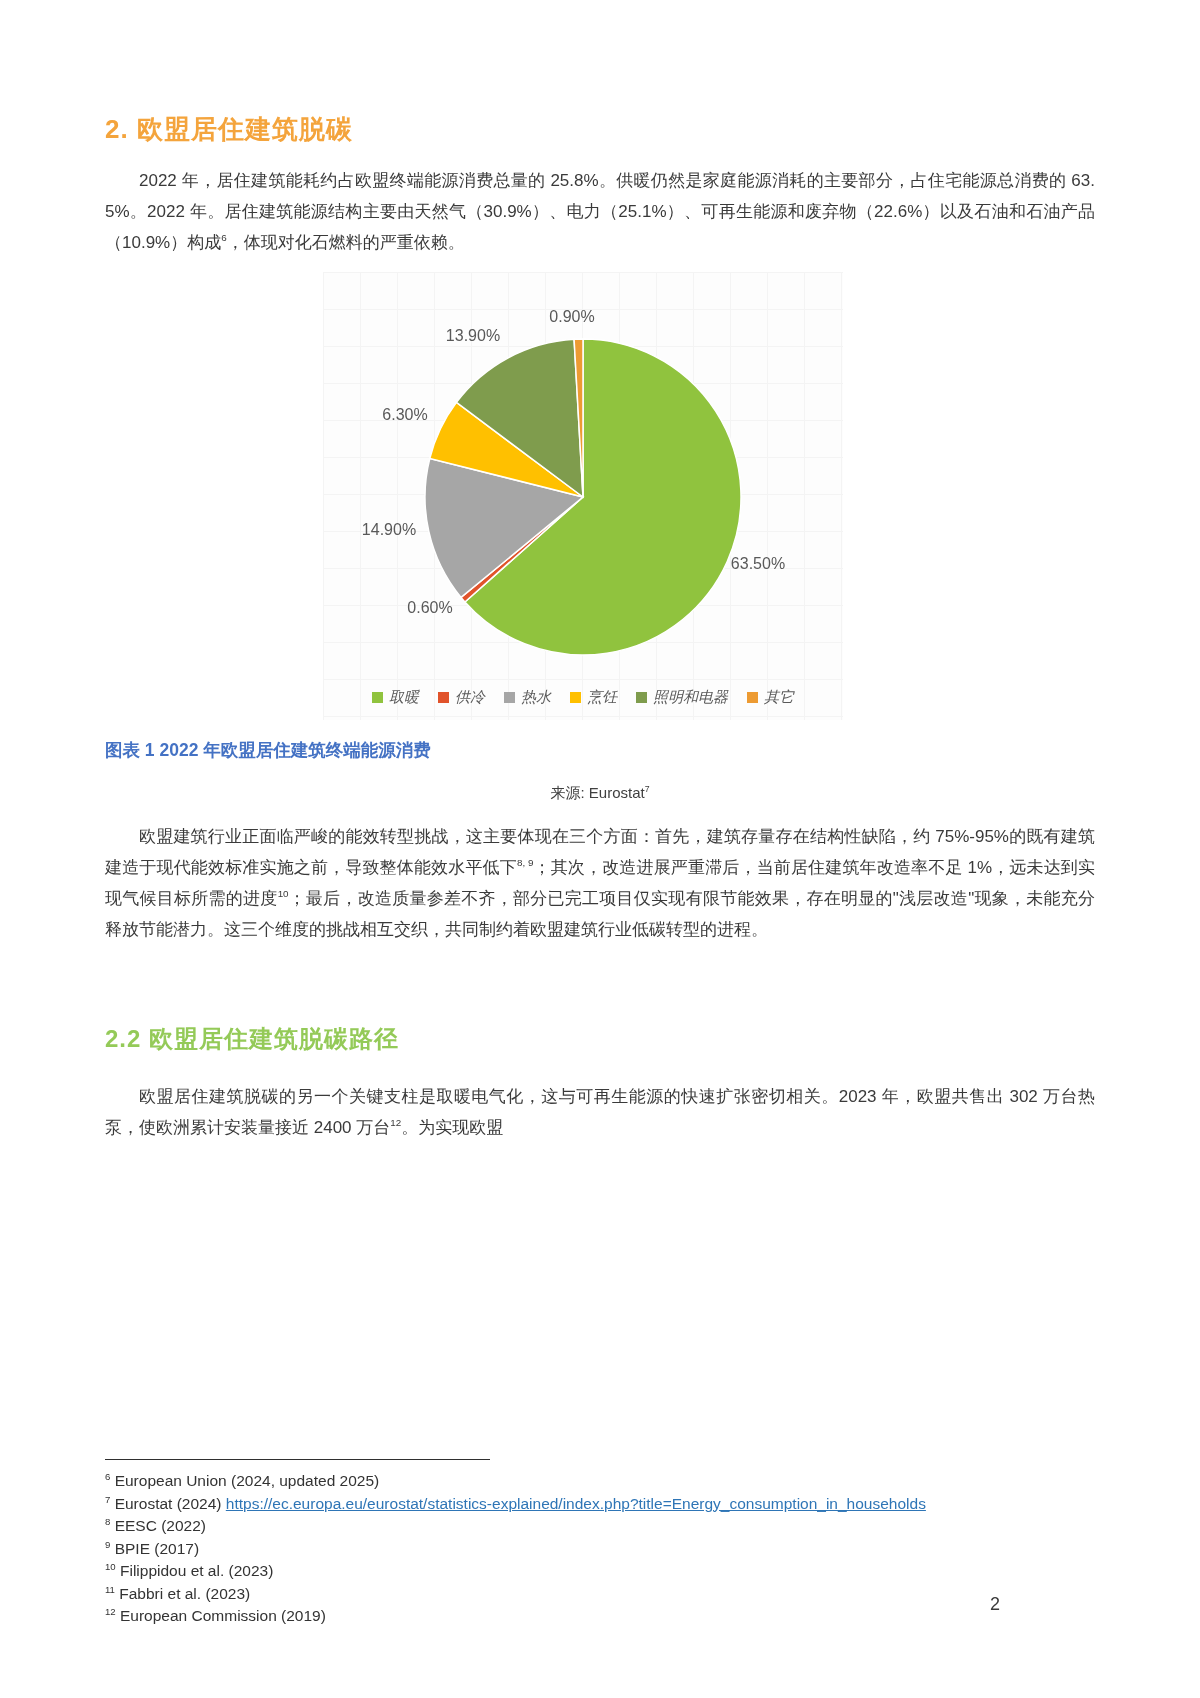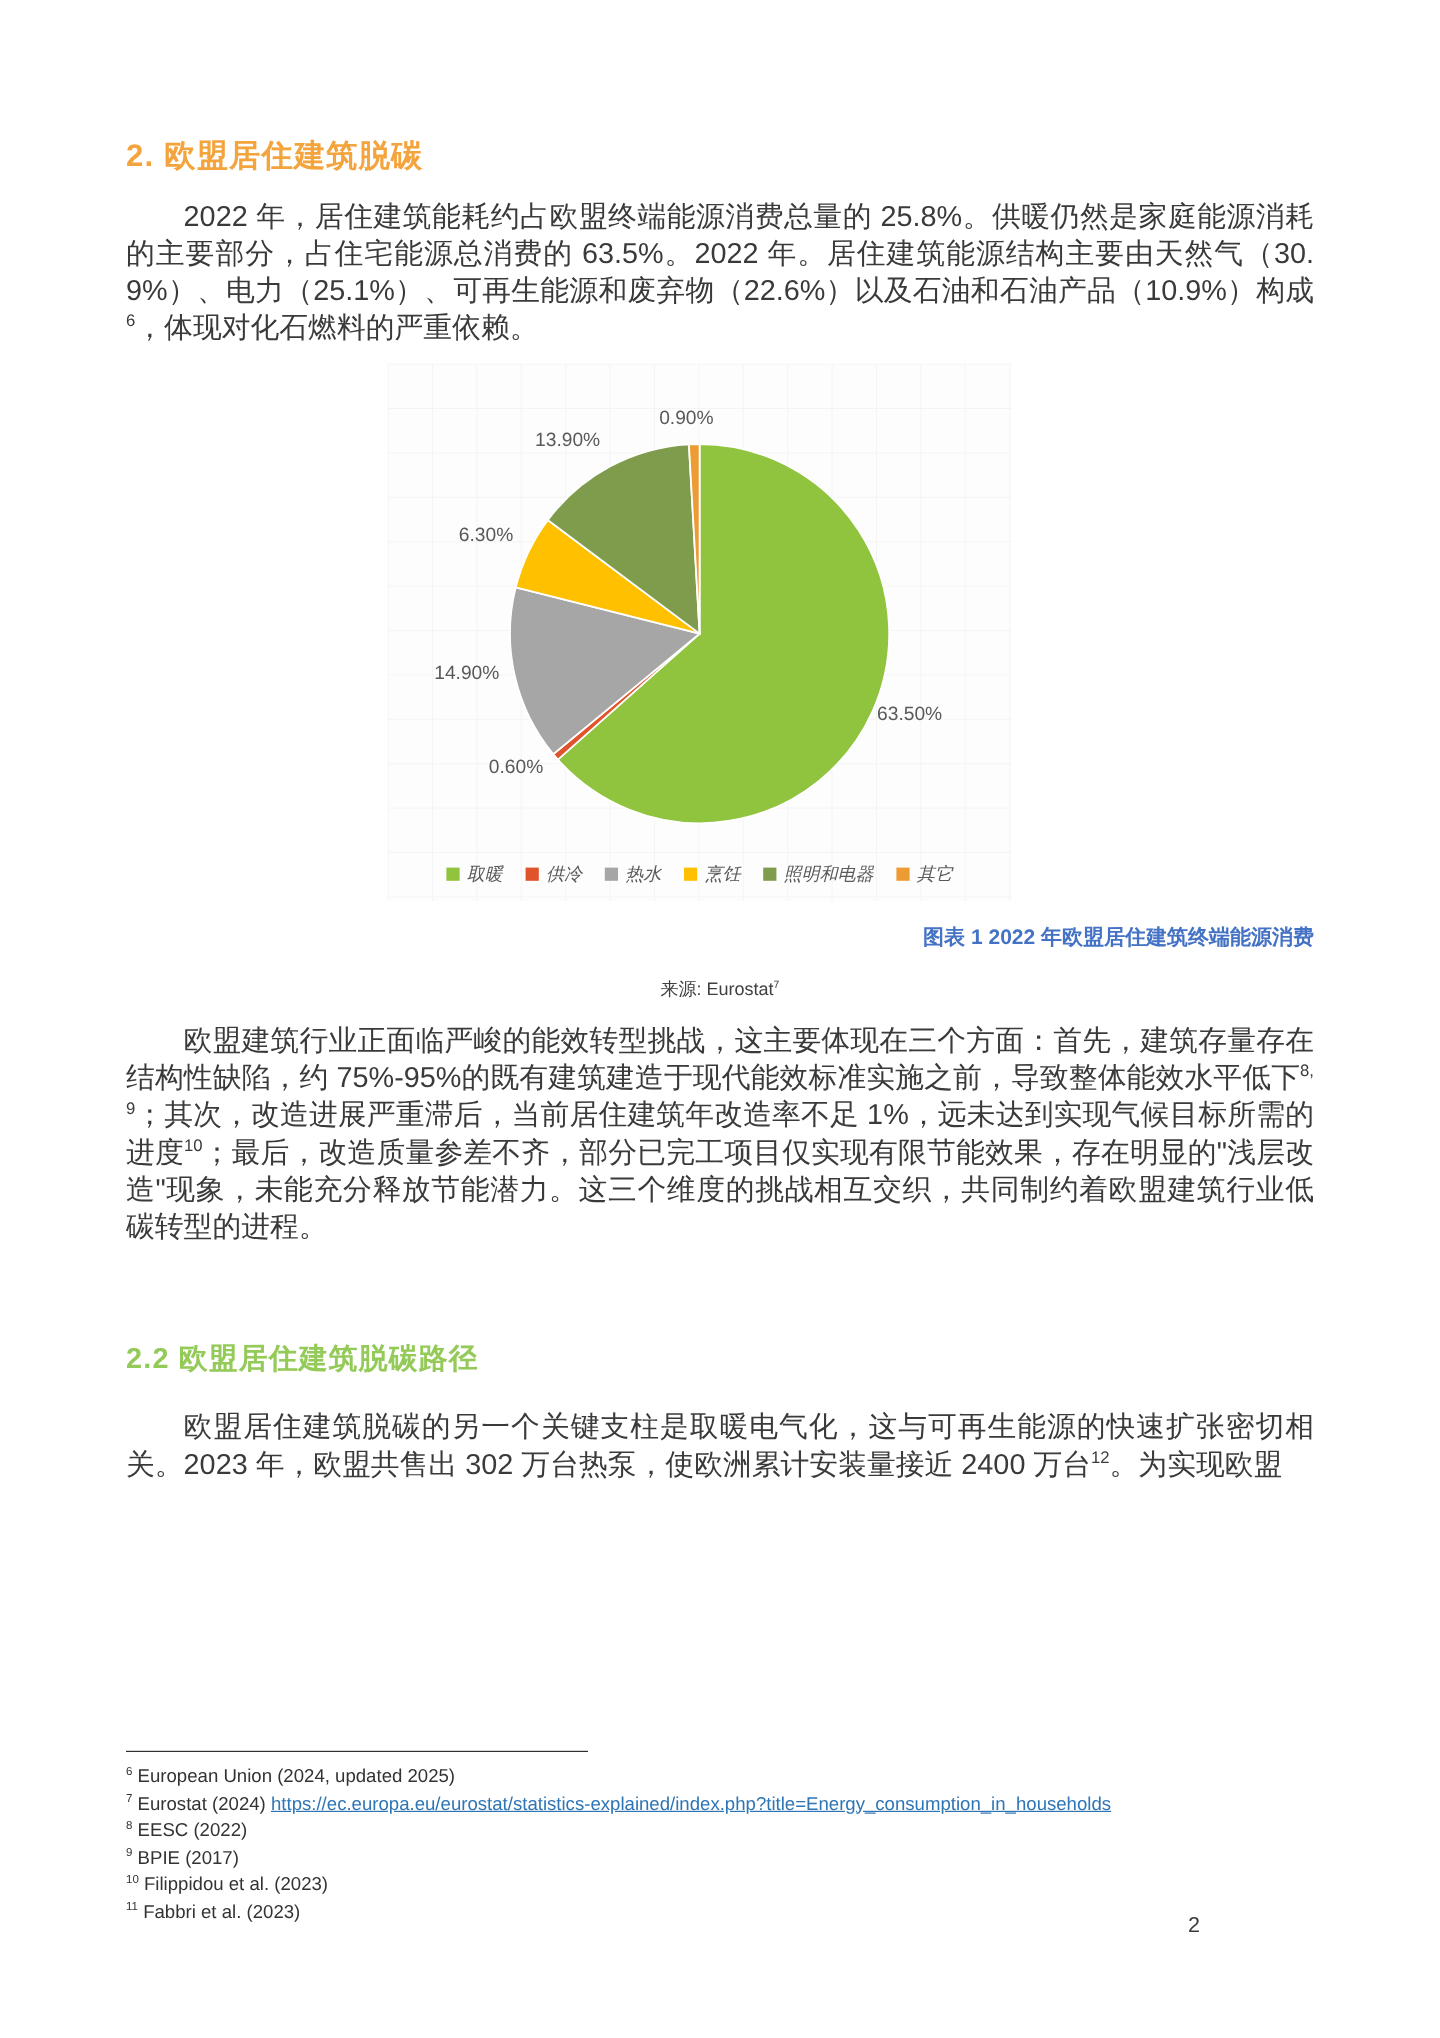--- a/index.html
+++ b/index.html
@@ -14,21 +14,21 @@
   h1.sec {
     font-size:26px; font-weight:bold; color:#f4a43c; letter-spacing:1px;
   }
   h2.sec {
     font-size:24px; font-weight:bold; color:#94ca58; letter-spacing:1px;
   }
   .h21 { margin-top:26px; }
   .h22 { margin-top:78px; }
   p.body {
     margin-top:18px;
-    font-size:24px; line-height:31px; text-align:justify;
+    font-size:17px; line-height:31px; text-align:justify;
     text-indent:2em; color:#3a3a3a; word-break:break-all;
   }
   p.body sup, .src sup {
     font-size:0.58em; vertical-align:super; line-height:0;
   }
   
   .chart-block { margin-top:14px; }
   .chart-figure {
     width:520px; margin-left:218px;
     background-color:#fdfdfd;
@@ -41,21 +41,21 @@
   .pie-svg { display:block; }
   .pie-label { font-size:16px; fill:#595959; }
   .legend {
     display:flex; justify-content:center; align-items:center; gap:19px;
     margin-top:6px; height:18px;font-style:italic;
   }
   .legend-item { display:flex; align-items:center; gap:6px; }
   .legend-swatch { width:11px; height:11px; display:inline-block; }
   .legend-label { font-size:15px; color:#595959; }
   .chart-caption {
-    margin-top:18px; text-align:right;
+    margin-top:18px; text-align:left;
     font-size:17.5px; font-weight:bold; color:#4472c4;
   }
   .src {
     margin-top:22px; text-align:center; font-size:15px; color:#404040;
   }
   .after-chart { margin-top:20px; }
   
   .footnotes { position:absolute; left:105px; top:1459px; width:990px; }
   .fn-rule { width:385px; height:0; border-top:1.6px solid #2f2f2f; margin-bottom:10px; }
   .fn-line { font-size:15.5px; line-height:22.5px; color:#333333; }
@@ -132,18 +132,19 @@
 
   <div class="footnotes">
     <div class="fn-rule"></div>
     <div>
         <div class="fn-line"><sup>6</sup>&nbsp;European Union (2024, updated 2025)</div>
         <div class="fn-line"><sup>7</sup>&nbsp;Eurostat (2024) <a href="#">https://ec.europa.eu/eurostat/statistics-explained/index.php?title=Energy_consumption_in_households</a></div>
         <div class="fn-line"><sup>8</sup>&nbsp;EESC (2022)</div>
         <div class="fn-line"><sup>9</sup>&nbsp;BPIE (2017)</div>
         <div class="fn-line"><sup>10</sup>&nbsp;Filippidou et al. (2023)</div>
         <div class="fn-line"><sup>11</sup>&nbsp;Fabbri et al. (2023)</div>
+        <div class="fn-line"><sup>12</sup>&nbsp;European Commission (2019)</div>
       </div>
   </div>
 
   <div class="page-number">2</div>
 
 </div>
 
 </body></html>

